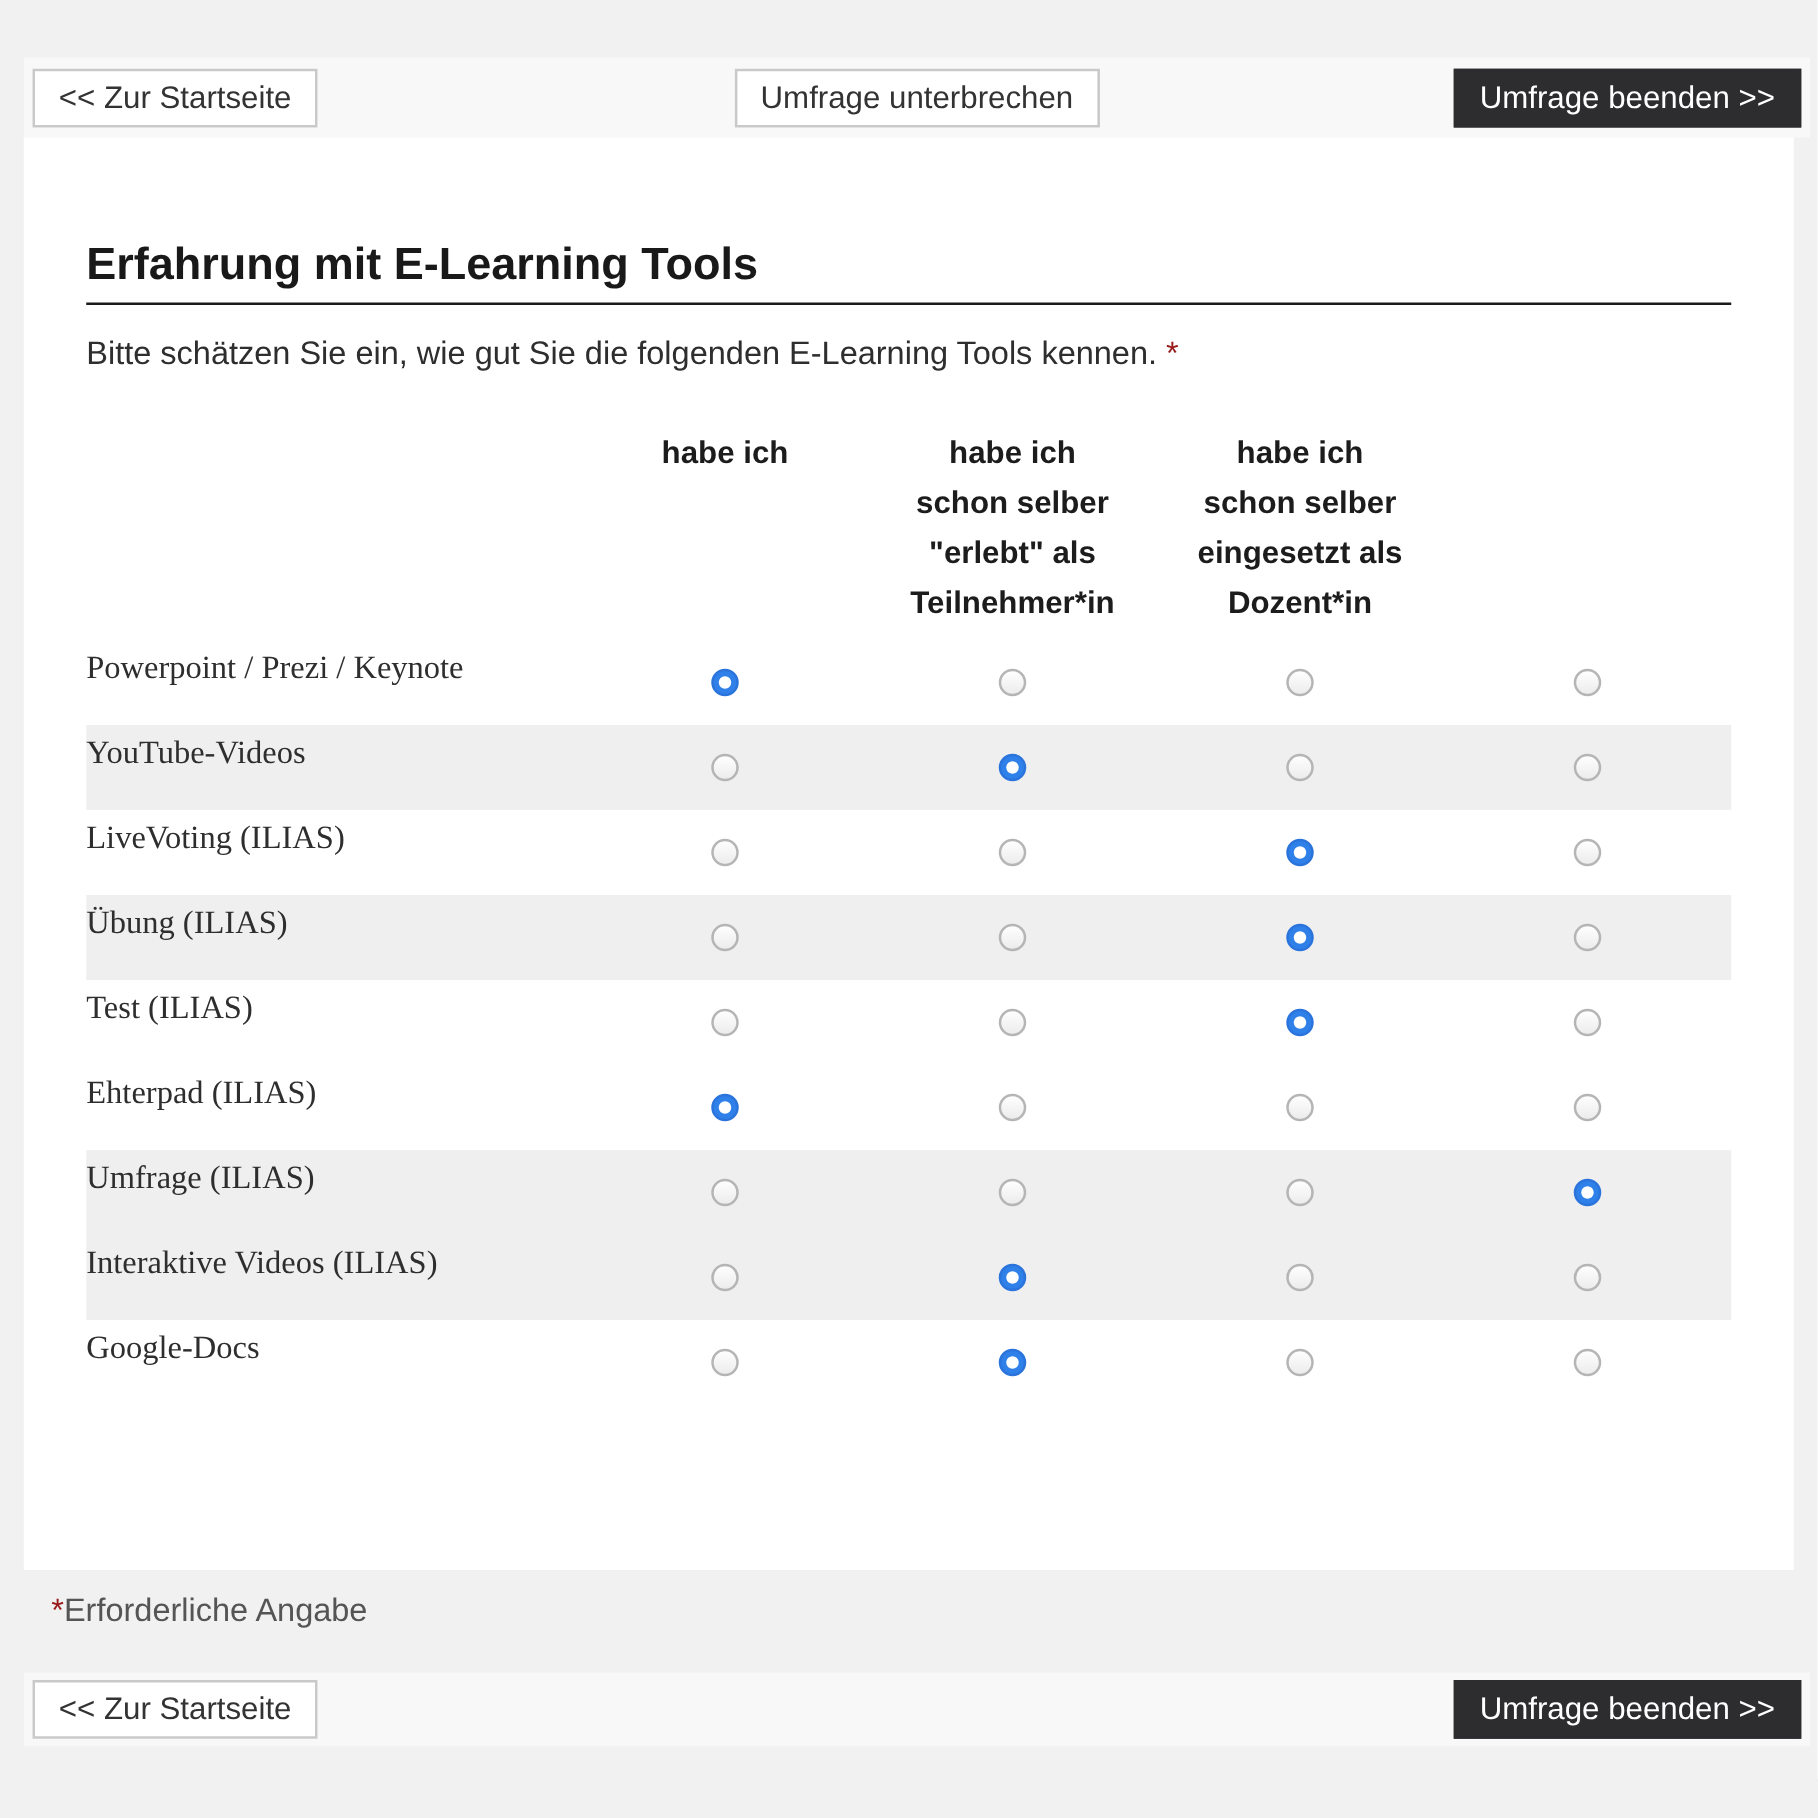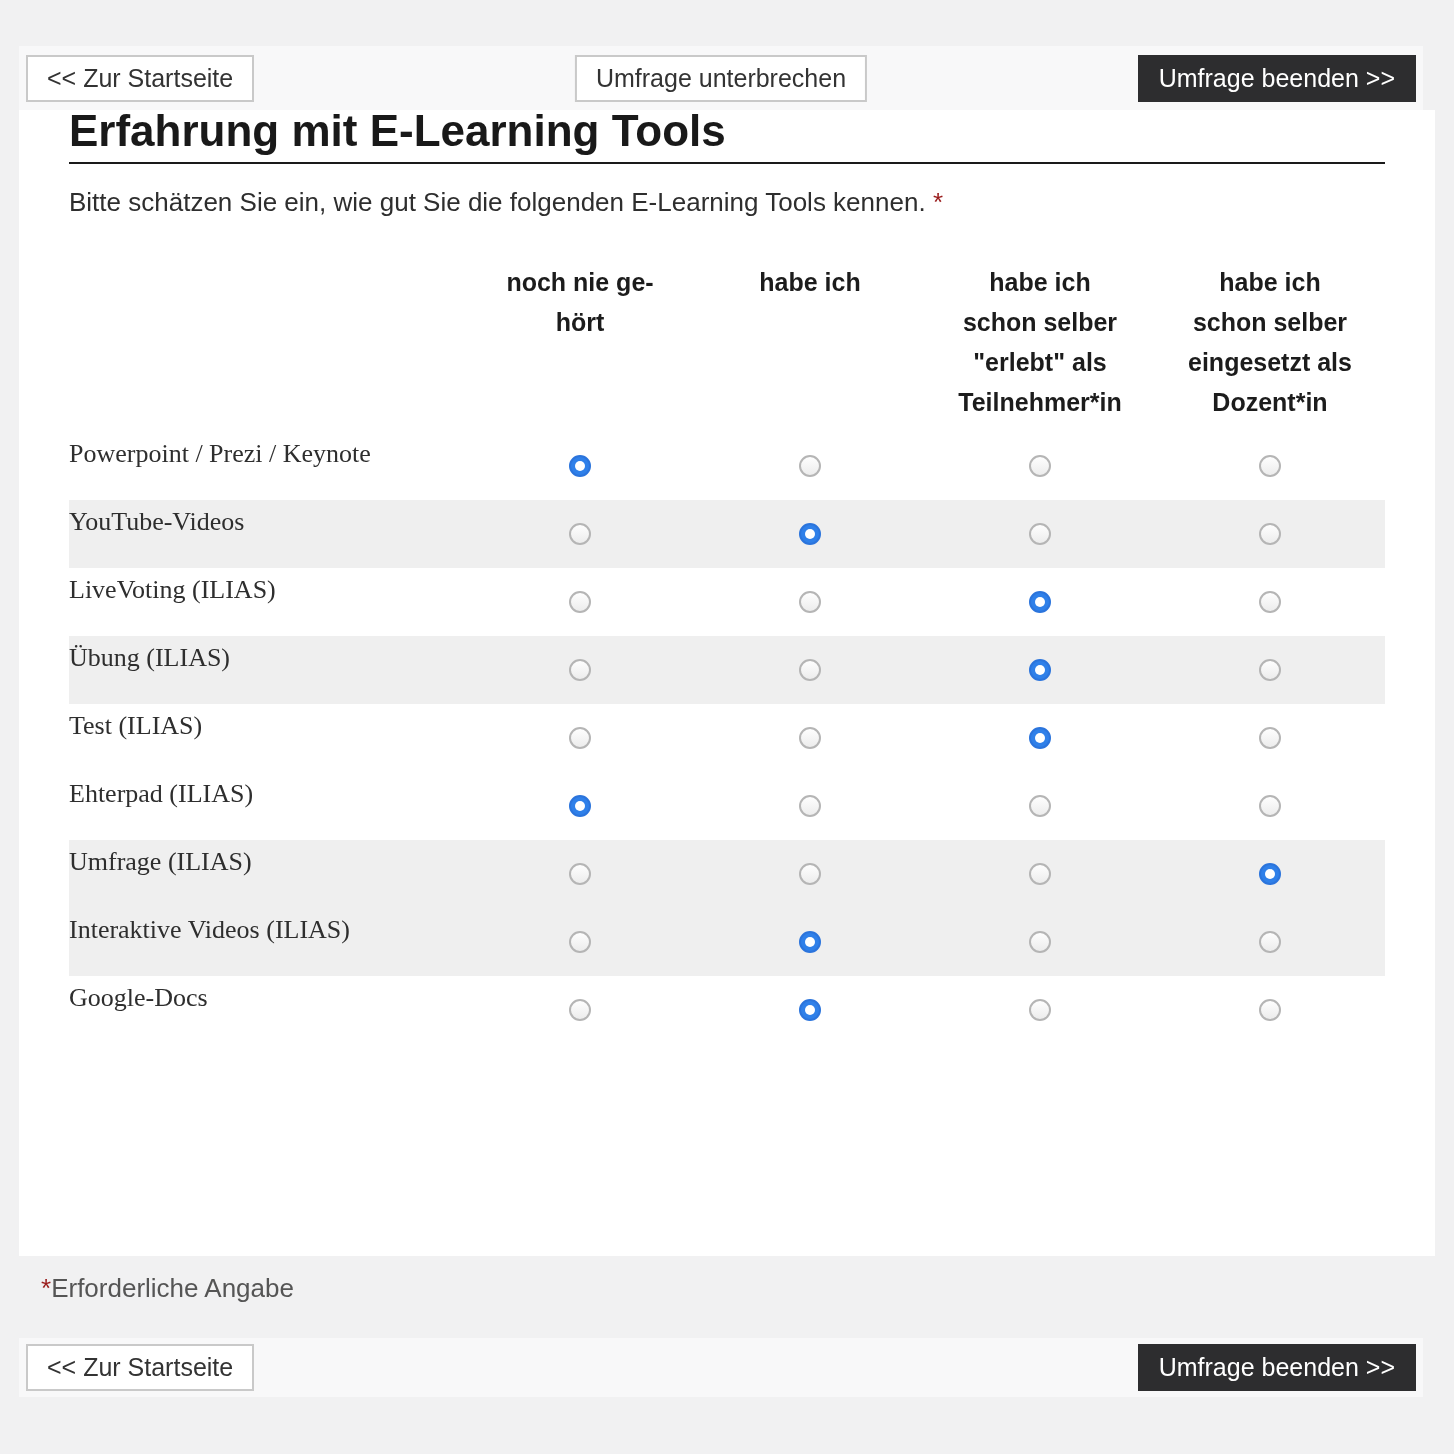--- a/index.html
+++ b/index.html
@@ -11,21 +11,21 @@
   *{margin:0;padding:0;box-sizing:border-box;}
   html,body{width:1454px;height:1454px;}
   body{
     background:#f1f1f2;
     font-family:"Liberation Sans","DejaVu Sans",sans-serif;
     color:#2e2e2e;
     position:relative;
     overflow:hidden;
   }
   .toolbar{
-    position:absolute;left:19px;right:31px;
+    position:absolute;left:19px;right:6px;
     background:#f8f8f9;
     display:flex;align-items:center;justify-content:space-between;
     padding:0 7px;
   }
   .toolbar.top{top:46px;height:64px;}
   .toolbar.bottom{top:1338px;height:59px;}
   .btn{
     font-family:inherit;
     font-size:25px;
     height:47px;
@@ -45,21 +45,22 @@
     position:absolute;
     left:50%;
     transform:translateX(-50%);
   }
   .content{
     position:absolute;left:19px;right:19px;top:110px;height:1146px;
     background:#ffffff;
     padding:0 50px;
   }
   h1.title{
-    font-size:44px;
+    margin-top:80px;
+    font-size:36px;
     line-height:42px;
     font-weight:700;
     color:#191919;
     padding-bottom:10px;
     border-bottom:2px solid #1a1a1a;
   }
   p.question{
     margin-top:22px;
     font-size:26px;
     line-height:32px;
@@ -123,22 +124,20 @@
   <button class="btn center">Umfrage unterbrechen</button>
   <button class="btn dark">Umfrage beenden &gt;&gt;</button>
 </div>
 
 <div class="content">
   <h1 class="title">Erfahrung mit E-Learning Tools</h1>
   <p class="question"><span>Bitte schätzen Sie ein, wie gut Sie die folgenden E-Learning Tools kennen.</span> <span class="req">*</span></p>
 
   <div class="mheader">
     <div></div>
-    <div class="mhead">noch nie ge-
-hört</div>
     <div class="mhead">habe ich</div>
     <div class="mhead">habe ich
 schon selber
 "erlebt" als
 Teilnehmer*in</div>
     <div class="mhead">habe ich
 schon selber
 eingesetzt als
 Dozent*in</div>
   </div>

